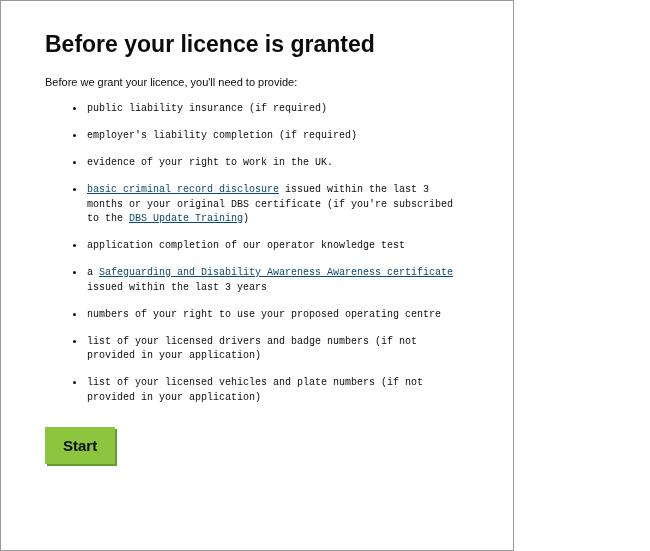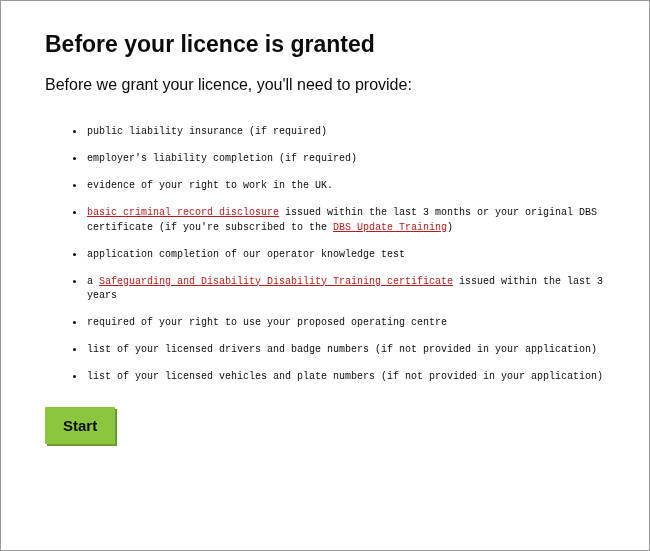--- a/index.html
+++ b/index.html
@@ -9,52 +9,52 @@
     }
     body {
       font-family: -apple-system, BlinkMacSystemFont, "Segoe UI", Helvetica, Arial, sans-serif;
       background: #fff;
       width: 650px;
       height: 551px;
     }
     .container {
       border: 1px solid #999;
       padding: 30px 44px 24px 44px;
-      width: 650px;
+      width: 514px;
       height: 551px;
     }
     h1 {
       font-size: 23px;
       font-weight: 700;
       color: #0b0c0c;
       margin-bottom: 18px;
     }
     .intro {
-      font-size: 16px;
+      font-size: 11px;
       color: #0b0c0c;
-      margin-bottom: 31px;
+      margin-bottom: 14px;
     }
     ul {
       list-style: disc;
       padding-left: 40px;
       margin-bottom: 22px;
     }
     li {
       font-size: 10px;
       color: #0b0c0c;
       line-height: 1.45;
       margin-bottom: 12.5px;
       padding-left: 2px;
       font-family: Liberation Mono, monospace;
     }
     li:last-child {
       margin-bottom: 16px;
     }
     a {
-      color: #b91c1c;
+      color: #0c4a6e;
       text-decoration: underline;
     }
     .start-button {
       display: inline-block;
       background: #8cc63f;
       color: #0b0c0c;
       font-size: 15px;
       font-weight: 600;
       padding: 10px 18px;
       border: none;
@@ -67,19 +67,19 @@
 
 <div class="container">
   <h1>Before your licence is granted</h1>
   <p class="intro">Before we grant your licence, you'll need to provide:</p>
   <ul>
       <li>public liability insurance (if required)</li>
       <li>employer's liability completion (if required)</li>
       <li>evidence of your right to work in the UK.</li>
       <li><a href="#">basic criminal record disclosure</a> issued within the last 3 months or your original DBS certificate (if you're subscribed to the <a href="#">DBS Update Training</a>)</li>
       <li>application completion of our operator knowledge test</li>
-      <li>a <a href="#">Safeguarding and Disability Disability Training certificate</a> issued within the last 3 years</li>
-      <li>required of your right to use your proposed operating centre</li>
+      <li>a <a href="#">Safeguarding and Disability Awareness Awareness certificate</a> issued within the last 3 years</li>
+      <li>numbers of your right to use your proposed operating centre</li>
       <li>list of your licensed drivers and badge numbers (if not provided in your application)</li>
       <li>list of your licensed vehicles and plate numbers (if not provided in your application)</li>
     </ul>
   <button class="start-button">Start</button>
 </div>
 
 </body></html>

